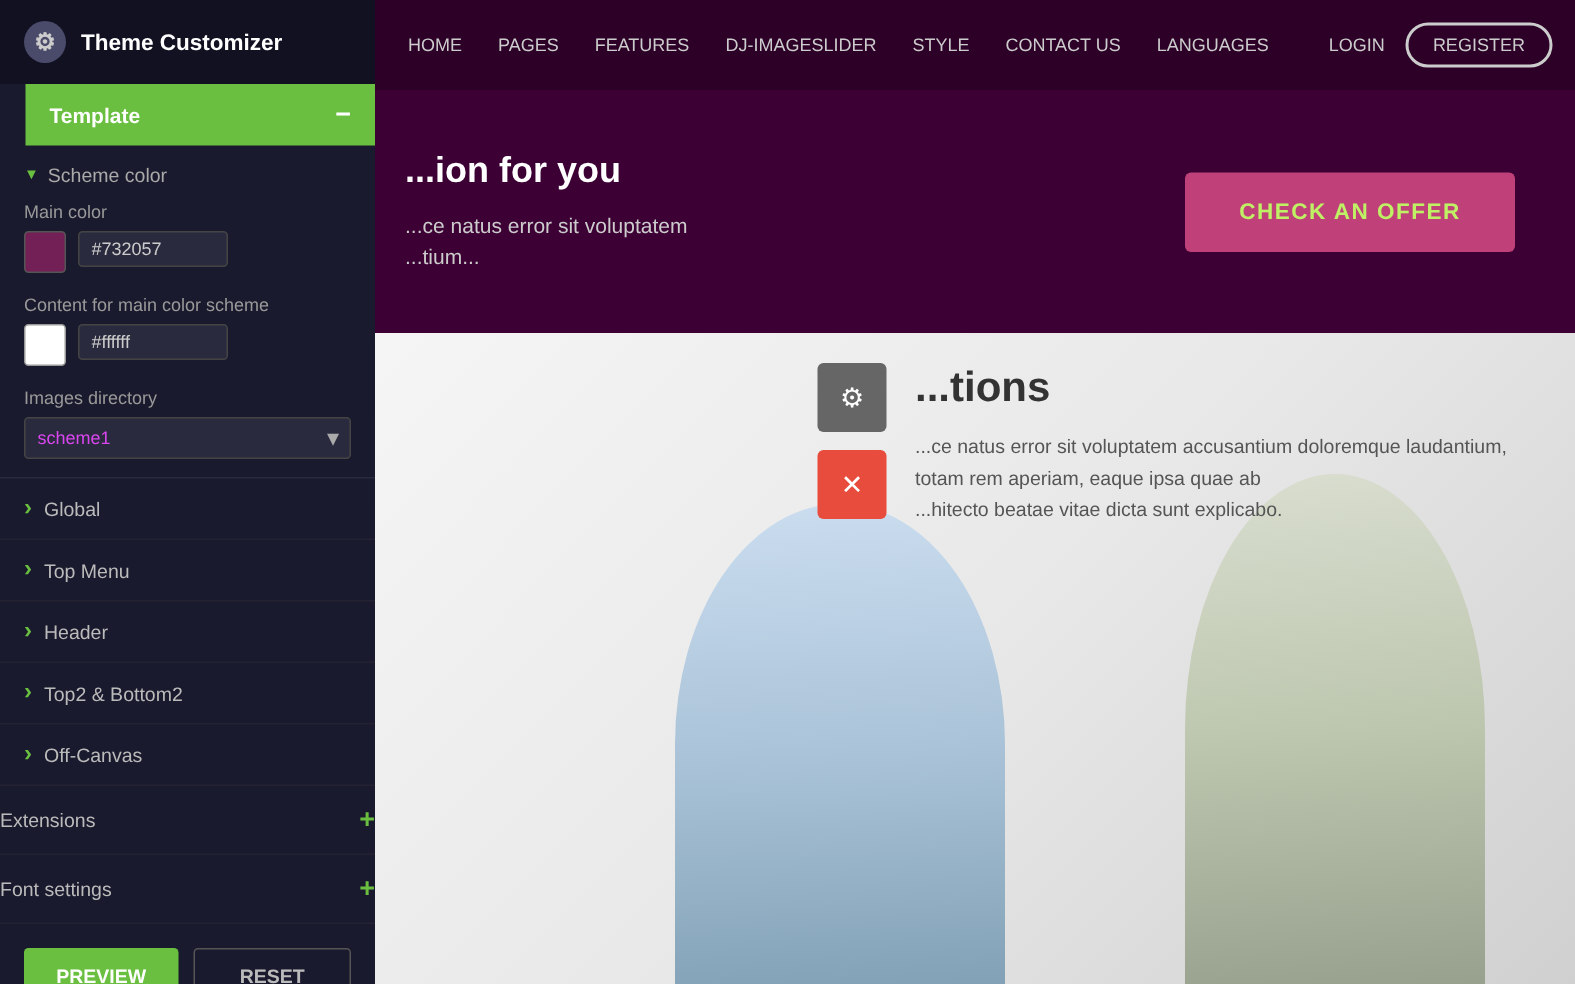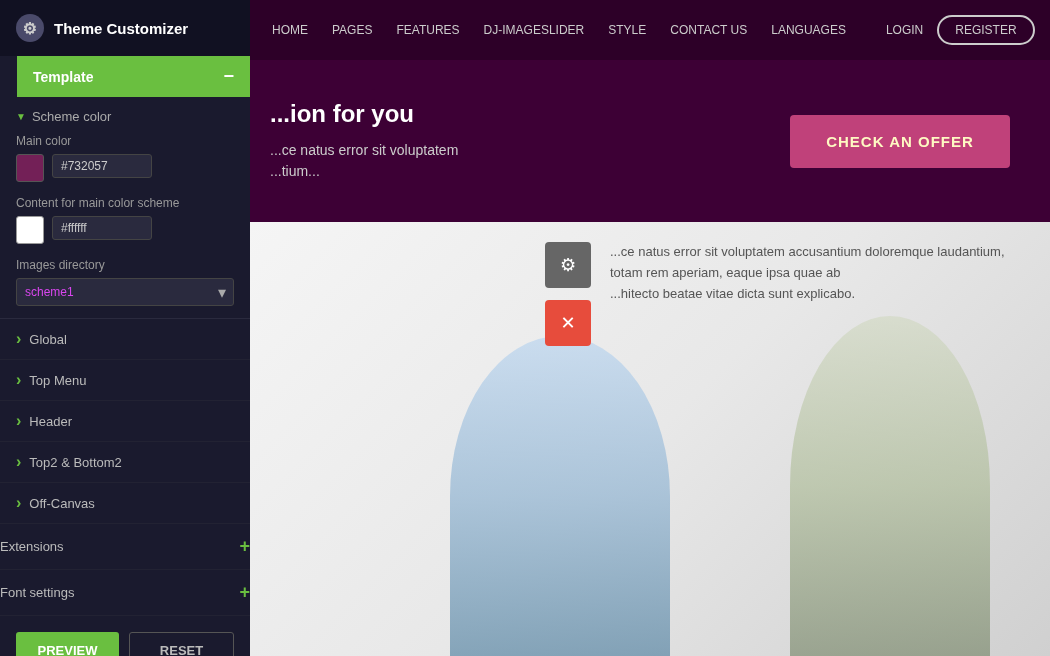--- a/index.html
+++ b/index.html
@@ -254,21 +254,21 @@
       margin-bottom: 12px;
       font-weight: bold;
     }
     .hero-subtitle {
       font-size: 14px;
       color: #ccc;
       line-height: 1.5;
     }
     .check-offer-btn {
       background: #c0417a;
-      color: #fef9c3;
+      color: #bef264;
       border: none;
       padding: 18px 36px;
       font-size: 15px;
       font-weight: bold;
       border-radius: 4px;
       cursor: pointer;
       white-space: nowrap;
       letter-spacing: 1px;
       margin-left: 40px;
       min-width: 220px;
@@ -455,20 +455,21 @@
 
     <div class="float-gear">
       <span>⚙</span>
     </div>
 
     <div class="float-close">
       <span>✕</span>
     </div>
 
     <div class="lower-content">
+      <div class="lower-title">...tions</div>
       <div class="lower-body">
         ...ce natus error sit voluptatem accusantium doloremque laudantium, totam rem aperiam, eaque ipsa quae ab<br>
         ...hitecto beatae vitae dicta sunt explicabo.
       </div>
     </div>
   </div>
 
 </div>
 
 </body></html>

